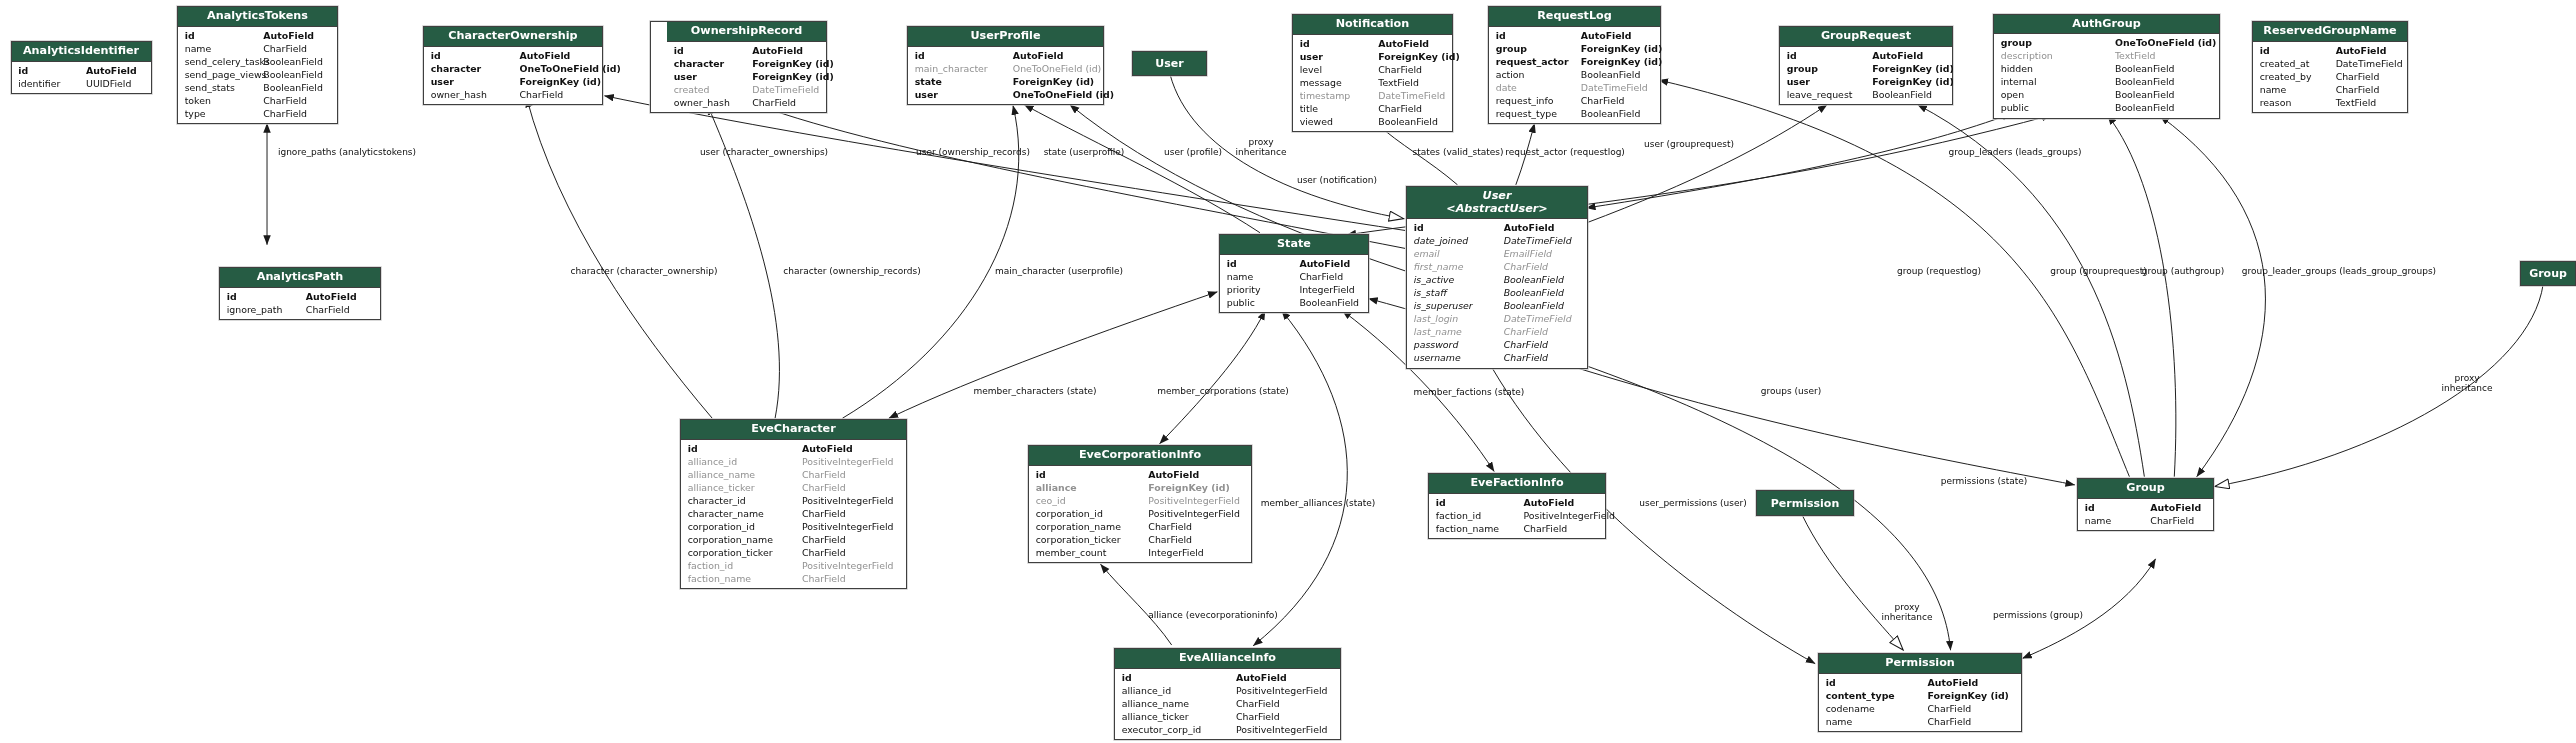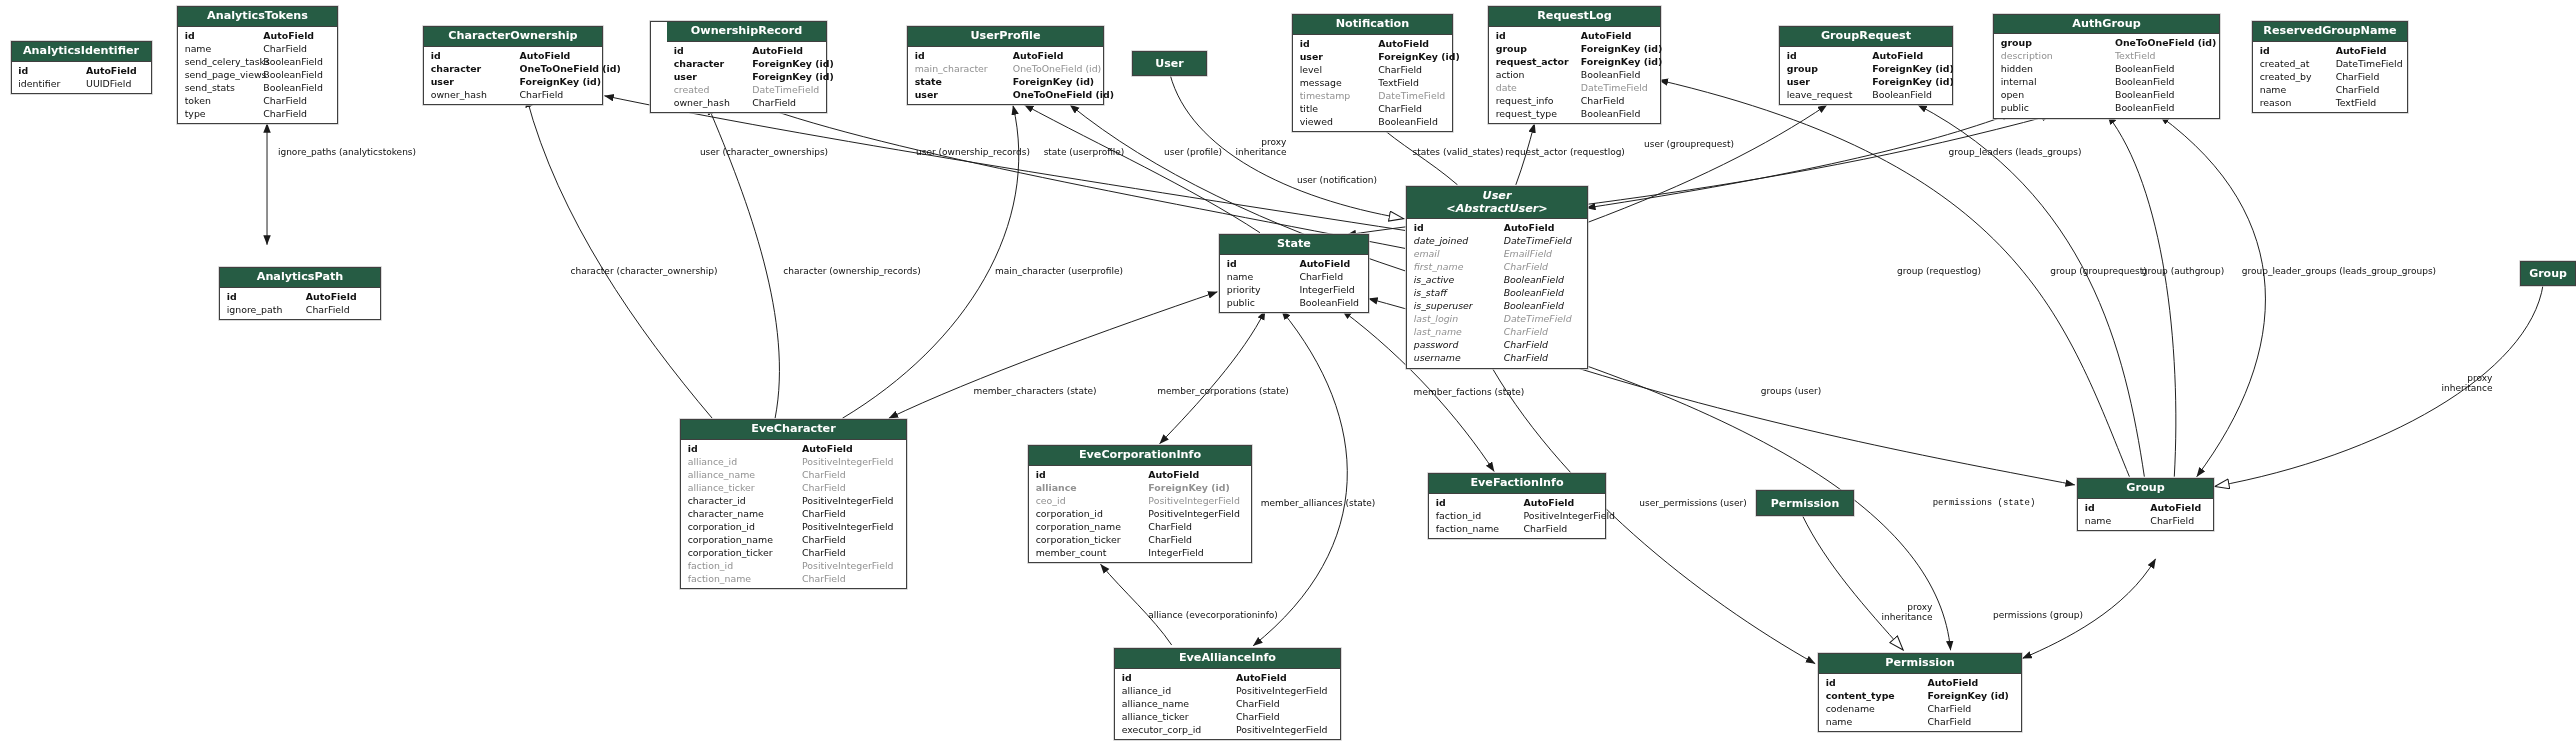--- a/index.html
+++ b/index.html
@@ -12,21 +12,21 @@
   .entity-rows{padding:2.2px 6.7px 3.7px 6.7px;}
   .frow{display:flex;font-size:9.4px;line-height:13px;white-space:nowrap;color:#101010;}
   .fname{width:54%;min-width:54%;padding-right:7.5px;box-sizing:border-box;}
   .ftype{flex:1;}
   .bold{font-weight:bold;}
   .muted{color:#919191;}
   .italic{font-style:italic;}
   .proxy{position:absolute;background:#265c44;border:1.5px solid #3f3f3f;box-shadow:0 0 0 0.7px #c9c9c9;
          color:#fff;font-weight:bold;font-size:11px;display:flex;align-items:center;justify-content:center;}
   .edge-label{position:absolute;transform:translate(-50%,-50%);font-size:9px;color:#0d0d0d;
-              text-align:right;white-space:pre;line-height:1.15;}
+              text-align:center;white-space:pre;line-height:1.15;}
 </style>
 </head>
 <body>
 
 <div id="canvas">
   <svg id="edges" viewBox="0 0 3441 993" xmlns="http://www.w3.org/2000/svg">
     <defs>
       <marker id="mA" markerWidth="15" markerHeight="12" refX="12.5" refY="5" orient="auto-start-reverse" markerUnits="userSpaceOnUse">
         <path d="M0,0 L13,5 L0,10 z" fill="#1a1a1a"></path>
       </marker>
@@ -588,20 +588,20 @@
       <div class="edge-label" style="left: 2183px; top: 271px;">group (authgroup)</div>
       <div class="edge-label" style="left: 2339px; top: 271px;">group_leader_groups (leads_group_groups)</div>
       <div class="edge-label" style="left: 2467px; top: 383px;">proxy
 inheritance</div>
       <div class="edge-label" style="left: 1035px; top: 391px;">member_characters (state)</div>
       <div class="edge-label" style="left: 1223px; top: 391px;">member_corporations (state)</div>
       <div class="edge-label" style="left: 1469px; top: 392px;">member_factions (state)</div>
       <div class="edge-label" style="left: 1791px; top: 391px;">groups (user)</div>
       <div class="edge-label" style="left: 1304px; top: 503px; padding-left: 28px;">member_alliances (state)</div>
       <div class="edge-label" style="left: 1693px; top: 503px;">user_permissions (user)</div>
-      <div class="edge-label" style="left: 1984px; top: 503px; font-family: Liberation Mono, monospace;">permissions (state)</div>
+      <div class="edge-label" style="left: 1984px; top: 481px;">permissions (state)</div>
       <div class="edge-label" style="left: 1213px; top: 615px;">alliance (evecorporationinfo)</div>
       <div class="edge-label" style="left: 1907px; top: 612px;">proxy
 inheritance</div>
       <div class="edge-label" style="left: 2038px; top: 615px;">permissions (group)</div>
     </div>
 </div>
 
 
 </body></html>

